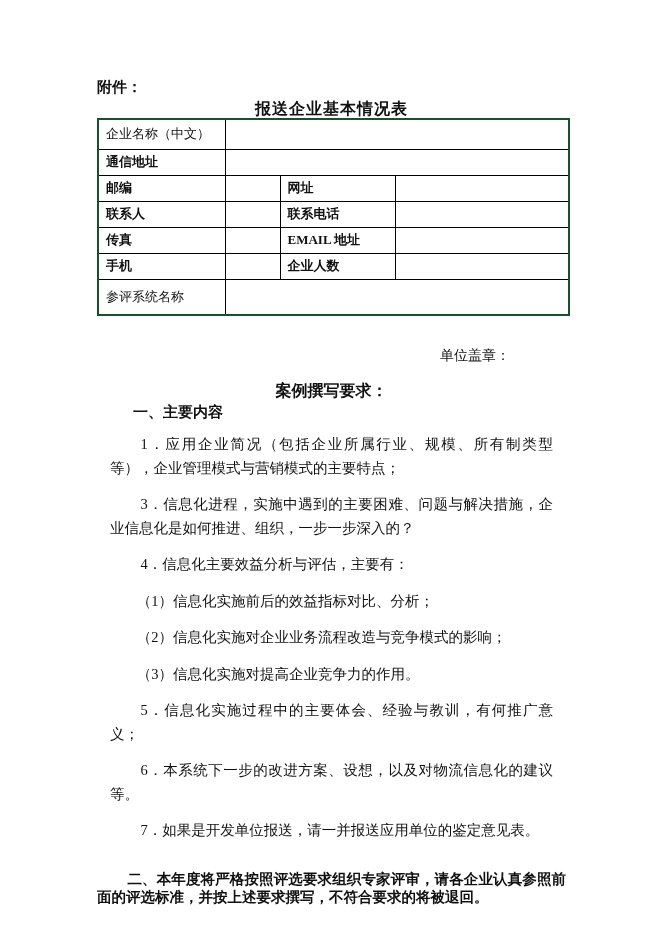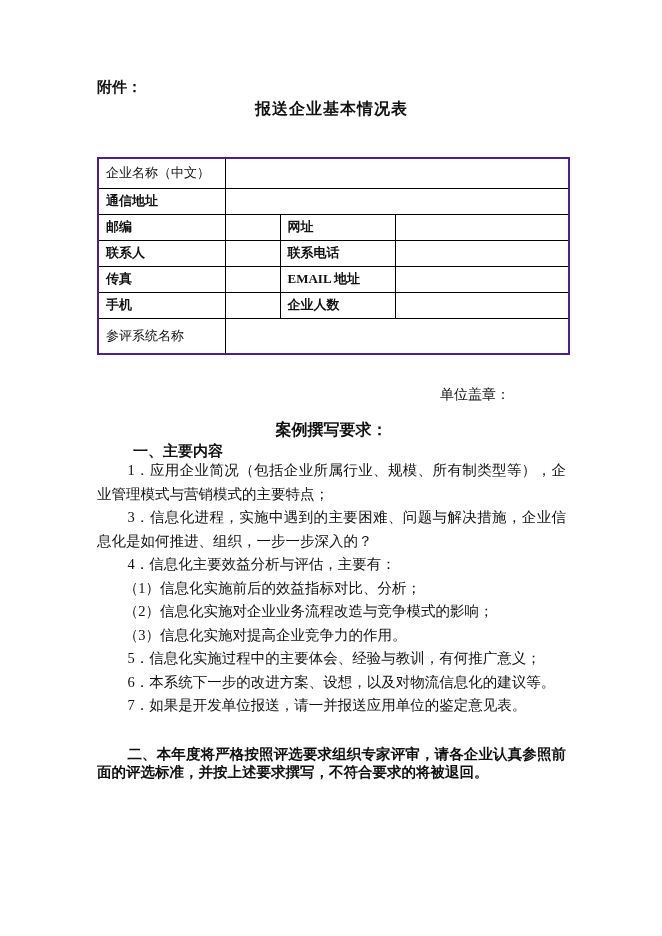--- a/index.html
+++ b/index.html
@@ -31,22 +31,21 @@
     font-size: 16px;
     line-height: 19px;
     font-weight: bold;
     text-align: center;
     letter-spacing: 1px;
   }
   table.form-table {
     border-collapse: collapse;
     table-layout: fixed;
     width: 471px;
-    border: 2px solid #4c1d95;
-    margin-top: 39px;
+    border: 2px solid #14532d;
   }
   table.form-table td {
     border: 1px solid #000000;
     font-size: 13px;
     padding: 0 0 0 7px;
     vertical-align: middle;
     overflow: hidden;
     white-space: nowrap;
   }
   tr.row-tall  { height: 30px; }
@@ -70,21 +69,21 @@
     margin-top: 4px;
     font-size: 15px;
     line-height: 16px;
     font-weight: bold;
     text-indent: 2.4em;
   }
   .req-list {
     margin-top: 0;
   }
   .req-item {
-    margin: 0;
+    margin: 13px;
     font-size: 14.5px;
     line-height: 23.5px;
     text-align: justify;
     text-indent: 2.1em;
   }
   .req-item.sub {
     text-indent: 1.85em;
   }
   .final-note {
     margin: 27px 0 0 0;

